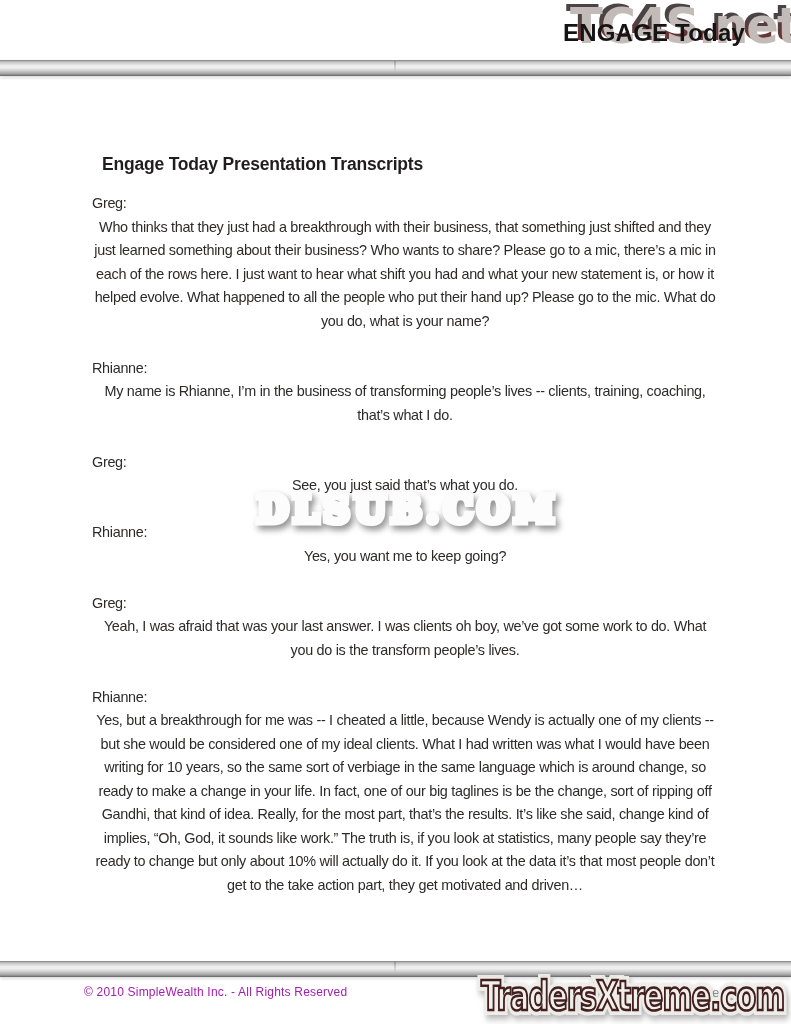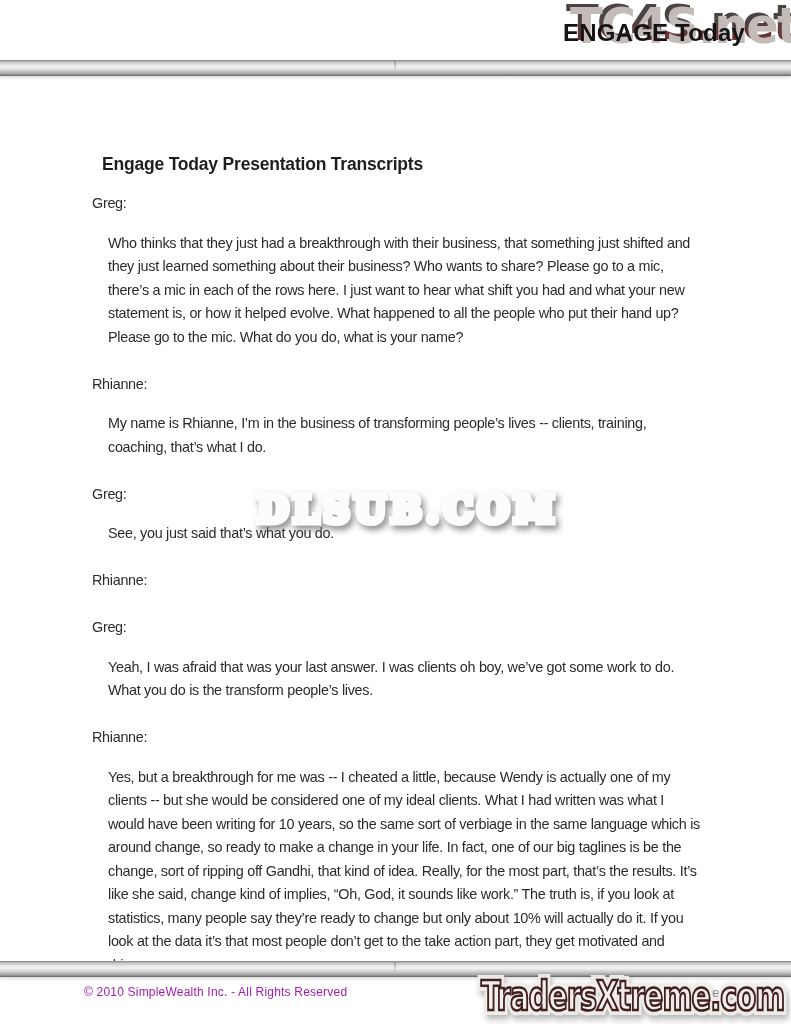--- a/index.html
+++ b/index.html
@@ -47,21 +47,21 @@
   .subtitle{
     position:absolute;left:92px;top:144px;font-size:17.5px;font-weight:bold;color:#211d1e;
     letter-spacing:-.2px;margin:10px;white-space:nowrap;
   }
   
   .transcript{
     position:absolute;left:92px;top:192px;width:626px;
     font-size:14.4px;line-height:23.5px;letter-spacing:-.3px;color:#2d2b2a;
   }
   .speech{margin:0 0 23.5px 0;}
-  .speech p{margin:16px;}
+  .speech p{margin:0;text-align:center;}
   
   .wm-dlsub{
     left:257px;top:488px;z-index:20;
     font:bold 36px/1.15 "DejaVu Serif",serif;letter-spacing:5px;
     transform:scaleY(1.02);transform-origin:top left;
     background:linear-gradient(180deg,#f0776e 0%,#e04339 16%,#c91d26 42%,#a8131d 72%,#c01a22 100%);
     -webkit-background-clip:text;background-clip:text;color:transparent;
     -webkit-text-fill-color:transparent;
   }
   .wm-dlsub::before{
@@ -117,20 +117,21 @@
       <p>My name is Rhianne, I’m in the business of transforming people’s lives -- clients, training, coaching, that’s what I do.</p>
     </div>
 
     <div class="speech">
       <div>Greg:</div>
       <p>See, you just said that’s what you do.</p>
     </div>
 
     <div class="speech">
       <div>Rhianne:</div>
+      <p>Yes, you want me to keep going?</p>
     </div>
 
     <div class="speech">
       <div>Greg:</div>
       <p>Yeah, I was afraid that was your last answer. I was clients oh boy, we’ve got some work to do. What you do is the transform people’s lives.</p>
     </div>
 
     <div class="speech">
       <div>Rhianne:</div>
       <p>Yes, but a breakthrough for me was -- I cheated a little, because Wendy is actually one of my clients -- but she would be considered one of my ideal clients. What I had written was what I would have been writing for 10 years, so the same sort of verbiage in the same language which is around change, so ready to make a change in your life. In fact, one of our big taglines is be the change, sort of ripping off Gandhi, that kind of idea. Really, for the most part, that’s the results. It’s like she said, change kind of implies, “Oh, God, it sounds like work.” The truth is, if you look at statistics, many people say they’re ready to change but only about 10% will actually do it. If you look at the data it’s that most people don’t get to the take action part, they get motivated and driven…</p>

